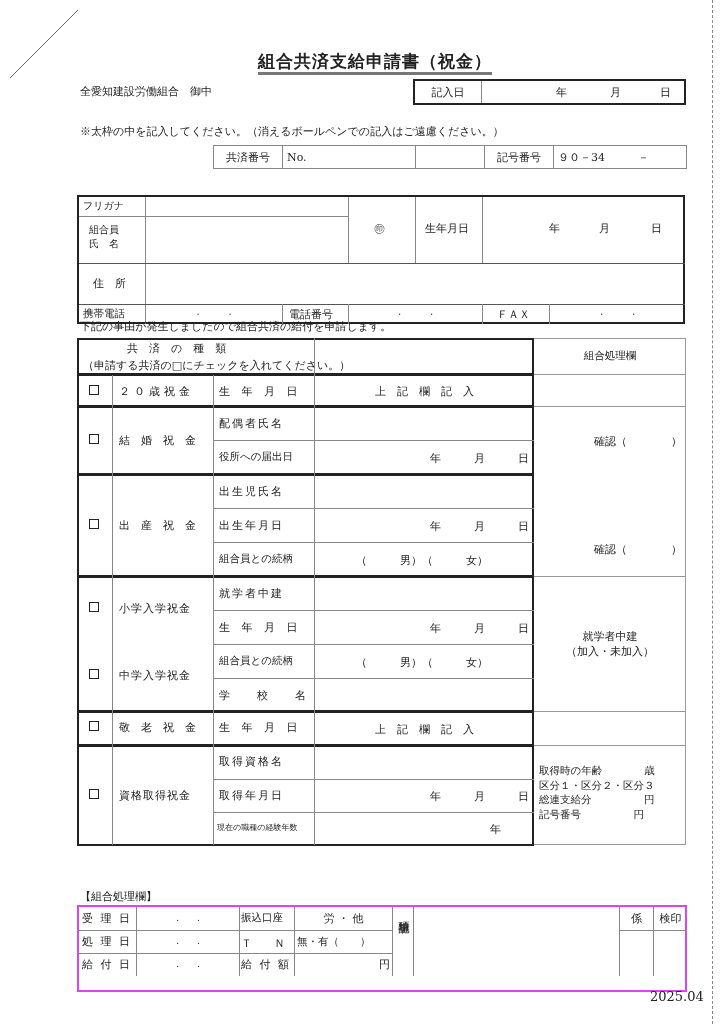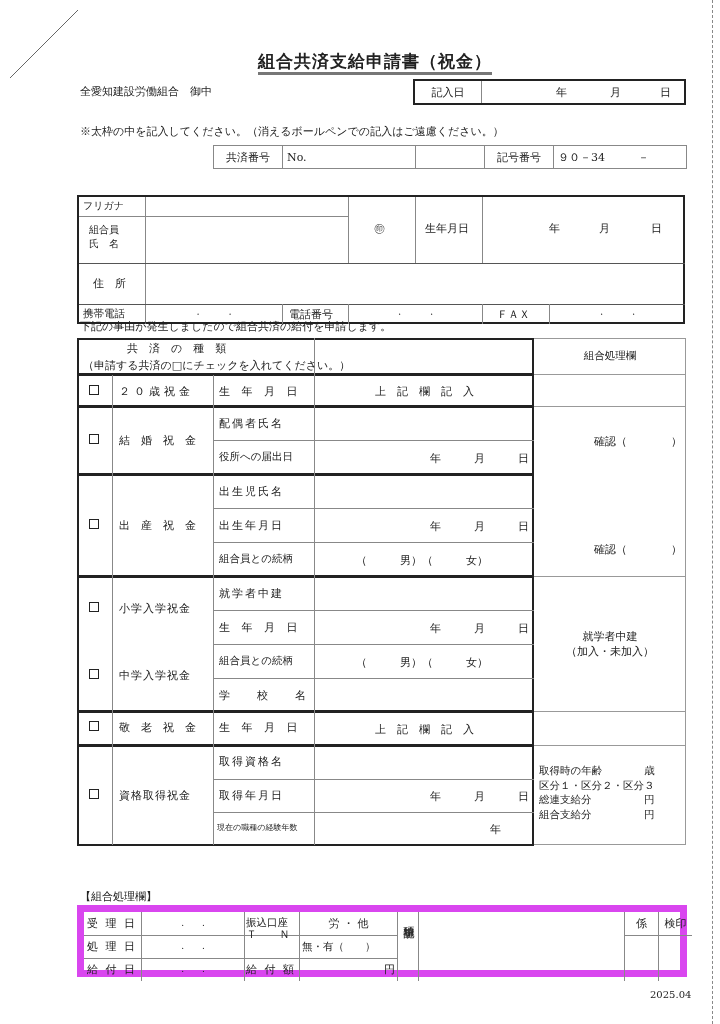--- a/index.html
+++ b/index.html
@@ -191,52 +191,52 @@
   <div class="cell" style="left:142px;top:416px;letter-spacing:2px">取得資格名</div>
   <div class="cell" style="left:238px;top:409px;width:219px;height:32px"></div>
   <div class="cell" style="left:142px;top:450px;letter-spacing:2px">取得年月日</div>
   <div class="cell" style="left:238px;top:442px;width:214px;height:32px;justify-content:flex-end">年　　　月　　　日</div>
   <div class="cell" style="left:140px;top:484px;font-size:8px">現在の職種の経験年数</div>
   <div class="cell" style="left:238px;top:475px;width:186px;height:32px;justify-content:flex-end">年</div>
   <div class="abs" style="left:462px;top:424px;width:144px;font-size:10.5px;line-height:17px">
     <div>取得時の年齢　　　　歳</div>
     <div style="line-height:13px">区分１・区分２・区分３</div>
     <div style="line-height:14px">総連支給分　　　　　円</div>
-    <div style="line-height:17px">組合支給分　　　　　円</div>
+    <div style="line-height:17px">記号番号　　　　　円</div>
   </div>
 </div>
 
 <div class="abs" style="left:80px;top:889px;font-size:11px">【組合処理欄】</div>
-<div class="abs" style="left:77px;top:905px;width:610px;height:72px;border:7px solid #d946ef;box-sizing:border-box">
+<div class="abs" style="left:77px;top:905px;width:610px;height:87px;border:2px solid #d946ef;box-sizing:border-box">
   <div class="hline" style="left:0;top:23px;width:313px"></div>
   <div class="hline" style="left:0;top:46px;width:313px"></div>
   <div class="hline" style="left:540px;top:23px;width:68px"></div>
   <div class="vline" style="left:57px;top:0;height:69px"></div>
   <div class="vline" style="left:160px;top:0;height:69px"></div>
   <div class="vline" style="left:215px;top:0;height:69px"></div>
   <div class="vline" style="left:313px;top:0;height:69px"></div>
   <div class="vline" style="left:334px;top:0;height:69px"></div>
   <div class="vline" style="left:540px;top:0;height:69px"></div>
   <div class="vline" style="left:574px;top:0;height:69px"></div>
 
   <div class="cell" style="left:3px;top:4px;letter-spacing:2px">受 理 日</div>
   <div class="cell" style="left:58px;top:0;width:102px;height:23px;justify-content:center;font-size:9px">.　　.</div>
   <div class="cell" style="left:3px;top:27px;letter-spacing:2px">処 理 日</div>
   <div class="cell" style="left:58px;top:23px;width:102px;height:23px;justify-content:center;font-size:9px">.　　.</div>
   <div class="cell" style="left:3px;top:50px;letter-spacing:2px">給 付 日</div>
   <div class="cell" style="left:58px;top:46px;width:102px;height:23px;justify-content:center;font-size:9px">.　　.</div>
 
   <div class="cell" style="left:162px;top:4px;font-size:10.5px">振込口座</div>
   <div class="cell" style="left:216px;top:0;width:97px;height:23px;justify-content:center">労 ・ 他</div>
-  <div class="cell" style="left:162px;top:15px">Ｔ　　Ｎ</div>
+  <div class="cell" style="left:162px;top:29px">Ｔ　　Ｎ</div>
   <div class="cell" style="left:218px;top:23px;width:95px;height:23px;font-size:10.5px">無・有（　　）</div>
   <div class="cell" style="left:162px;top:50px;letter-spacing:2px">給 付 額</div>
   <div class="cell" style="left:216px;top:46px;width:95px;height:23px;justify-content:flex-end">円</div>
 
   <div class="cell" style="left:314px;top:6px;width:20px;writing-mode:vertical-rl;font-size:11px;line-height:20px;justify-content:center">特記事項</div>
   <div class="cell" style="left:335px;top:0;width:205px;height:69px"></div>
   <div class="cell" style="left:541px;top:0;width:33px;height:23px;justify-content:center">係</div>
   <div class="cell" style="left:575px;top:0;width:33px;height:23px;justify-content:center">検印</div>
   <div class="cell" style="left:541px;top:24px;width:33px;height:45px"></div>
   <div class="cell" style="left:575px;top:24px;width:33px;height:45px"></div>
 </div>
 
-<div class="abs" style="left:650px;top:989px;font-size:10px">2025.04</div>
+<div class="abs" style="left:650px;top:989px;font-size:13px">2025.04</div>
 
 </body></html>

